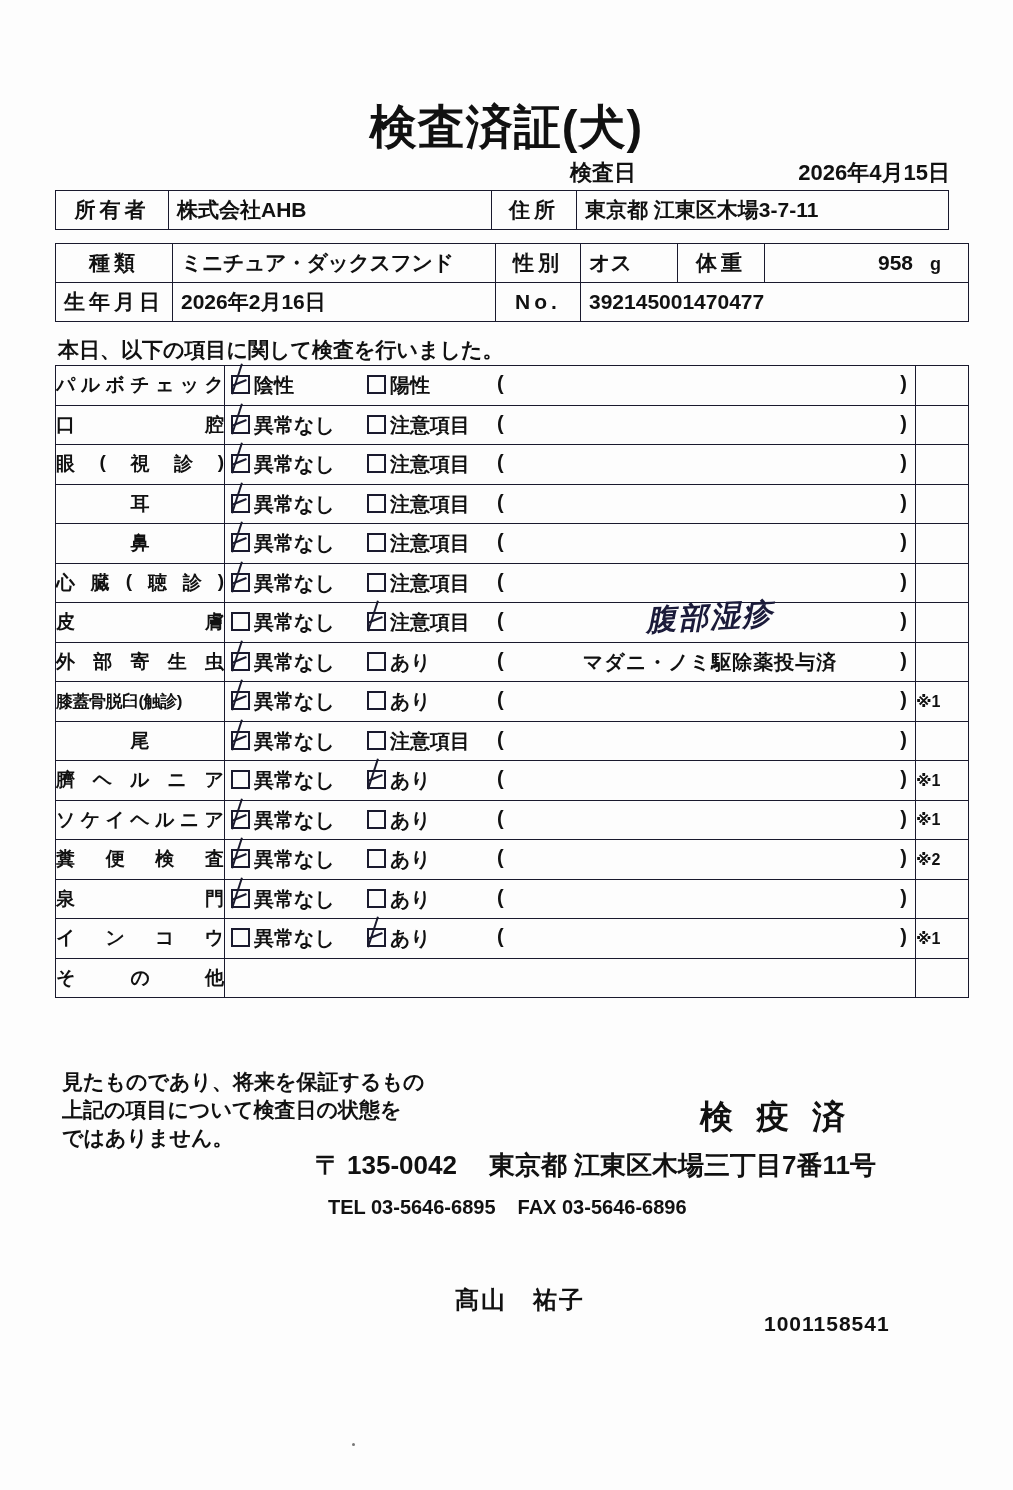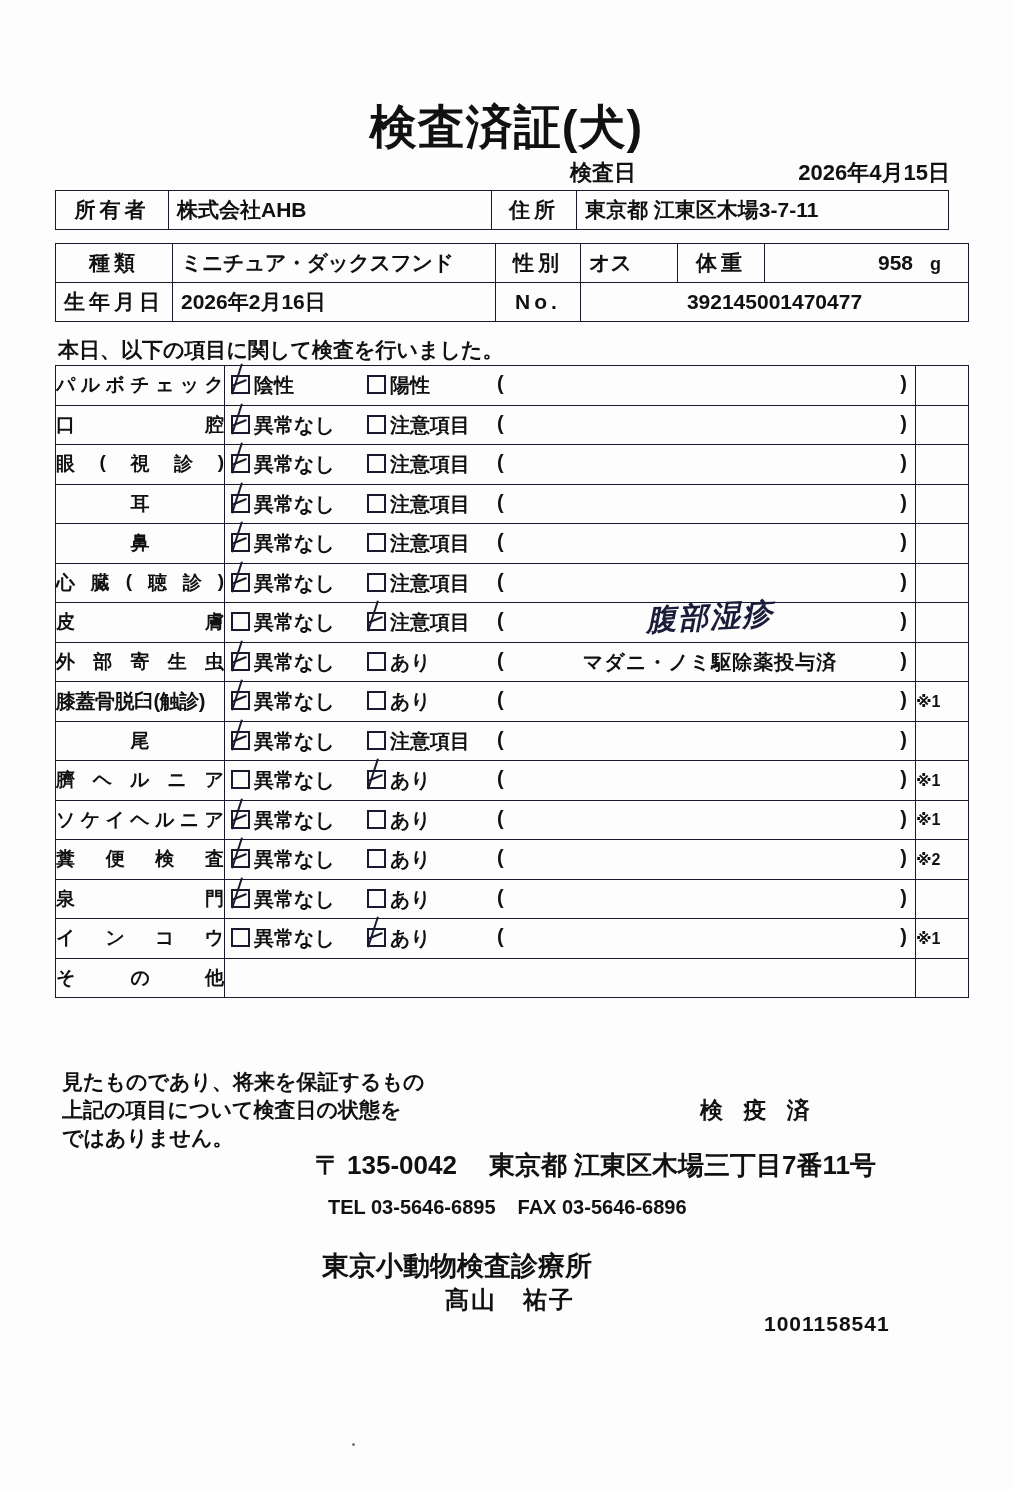--- a/index.html
+++ b/index.html
@@ -73,21 +73,21 @@
   #owner-table td.c3 { width: 68px; }
   #owner-table td.c4 { width: 355px; }
 
   #animal-table { left: 55px; top: 243px; }
   #animal-table td.a1 { width: 96px; }
   #animal-table td.a2 { width: 306px; }
   #animal-table td.a3 { width: 68px; }
   #animal-table td.a4 { width: 80px; }
   #animal-table td.a5 { width: 70px; }
   #animal-table td.a6 { width: 187px; }
-  #animal-table td.a7 { width: 355px; text-align: center; }
+  #animal-table td.a7 { width: 355px; }
   .wt-num { display:inline-block; width: 140px; text-align: right; }
   .wt-unit { display:inline-block; width: 28px; text-align: right; font-size: 18px;}
 
   
   .intro {
     position: absolute;
     left: 58px; top: 336px;
     font-size: 21px;
     font-weight: bold;
   }
@@ -111,21 +111,21 @@
     font-weight: bold;
     font-size: 19px;
     padding: 0 5px;
   }
   .nm-just {
     display: flex;
     justify-content: space-between;
     width: 100%;
   }
   .nm-center { text-align: center; display:block; width:100%; }
-  .nm-small { font-size: 20px; letter-spacing: -0.5px; }
+  .nm-small { font-size: 17px; letter-spacing: -0.5px; }
 
   td.item-opts {
     width: 690px;
     position: relative;
     padding: 0;
   }
   .optwrap {
     position: relative;
     height: 38.5px;
   }
@@ -202,21 +202,21 @@
     left: 62px; top: 1068px;
     font-size: 21px;
     font-weight: bold;
     line-height: 28px;
   }
 
   
   .stamp {
     position: absolute;
     left: 700px; top: 1095px;
-    font-size: 23px;
+    font-size: 33px;
     font-weight: bold;
     letter-spacing: 7px;
   }
 
   
   .clinic-addr {
     position: absolute;
     left: 315px; top: 1148px;
     font-size: 26px;
     font-weight: bold;
@@ -231,21 +231,21 @@
   }
   .clinic-tel .fax { margin-left: 22px; }
   .clinic-name {
     position: absolute;
     left: 322px; top: 1248px;
     font-size: 27px;
     font-weight: bold;
   }
   .clinic-person {
     position: absolute;
-    left: 445px; top: 1284px;
+    left: 455px; top: 1284px;
     font-size: 24px;
     font-weight: bold;
     letter-spacing: 2px;
   }
   .doc-no {
     position: absolute;
     left: 764px; top: 1312px;
     font-size: 21px;
     font-weight: bold;
     letter-spacing: 1px;
@@ -602,18 +602,17 @@
   <div class="stamp">検 疫 済</div>
 
   <div class="clinic-addr">
     <span class="zipmark">〒</span><span class="zip">135-0042</span><span>東京都 江東区木場三丁目7番11号</span>
   </div>
 
   <div class="clinic-tel">
     <span>TEL 03-5646-6895</span><span class="fax">FAX 03-5646-6896</span>
   </div>
 
-  <div class="clinic-name">東京小動物検査診療所</div>
   <div class="clinic-person">髙山　祐子</div>
   <div class="doc-no">1001158541</div>
   <div class="speck"></div>
 
 </div>
 
 </body></html>

